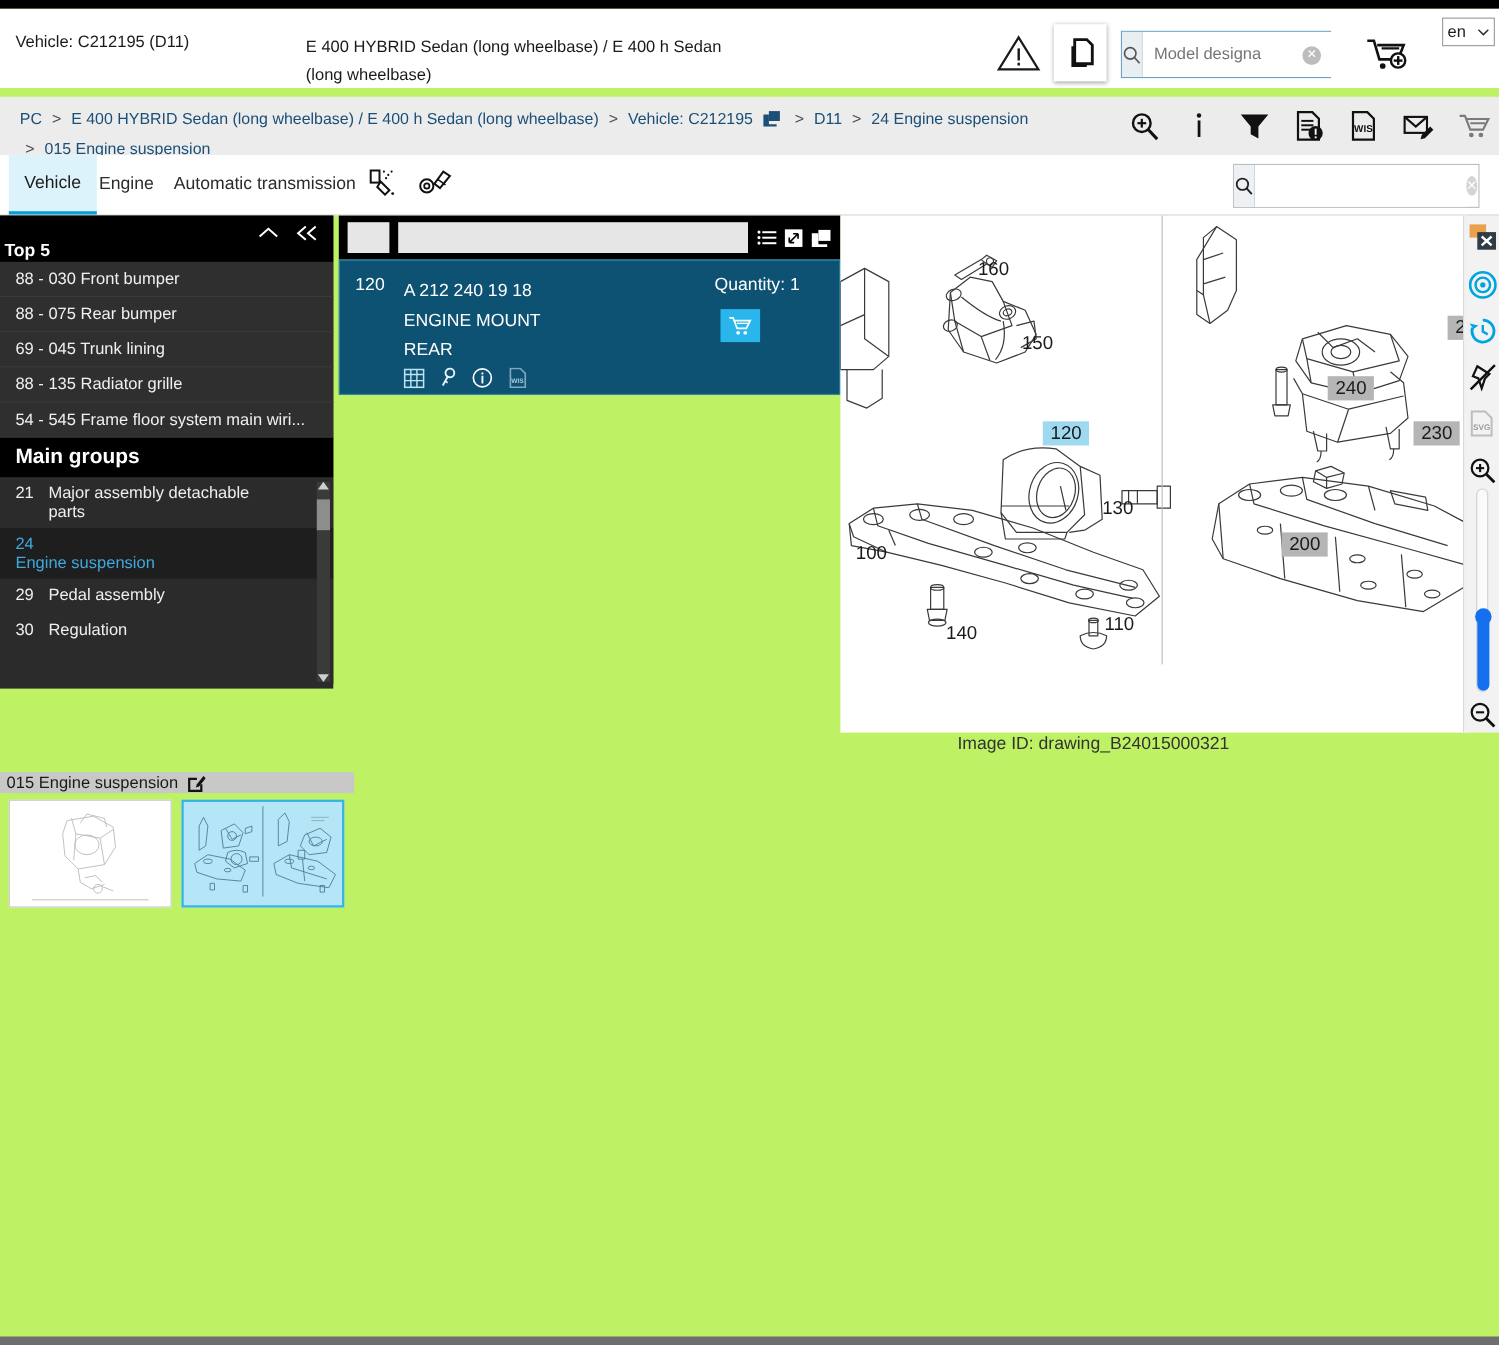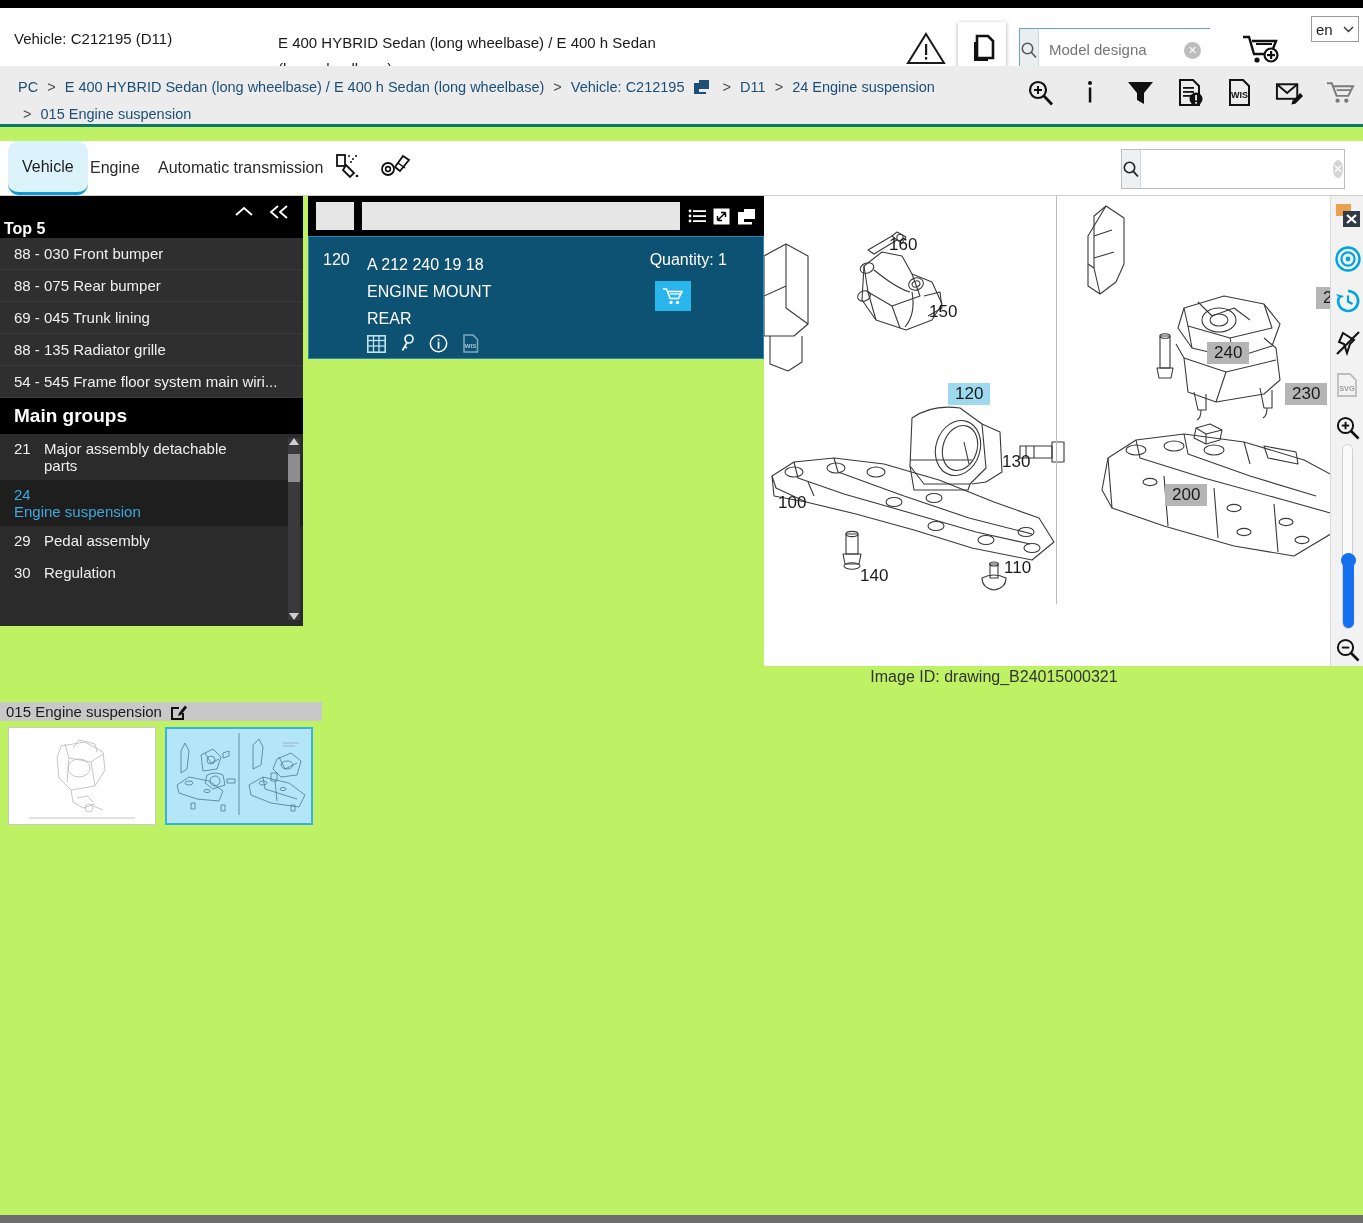--- a/index.html
+++ b/index.html
@@ -51,21 +51,21 @@
   }
   .cart-top { position:absolute; left:1240px; top:24px; width:44px; height:34px; }
   .lang-sel {
     position:absolute; right:4px; top:8px; width:48px; height:26px; border:1px solid #9a9a9a;
     background:#fff; font-size:15px; display:flex; align-items:center; padding:0 4px;
     justify-content:space-between;
   }
 
   
   .crumbbar {
-    position:absolute; top:66px; left:0; width:1363px; height:61px;
+    position:absolute; top:88px; left:0; width:1363px; height:61px;
     background:#ececec; border-bottom:3px solid #0f766e;
   }
   .crumbs {
     position:absolute; left:18px; top:8px; width:1010px;
     font-size:14.5px; color:#1b4f77; line-height:27px;
   }
   .crumbs .c { color:#1b4f77; cursor:pointer; }
   .crumbs .sep { color:#4b4b4b; margin:0 5px; }
   .crumb-tools {
     position:absolute; right:8px; top:10px; display:flex; align-items:center; gap:20px;
@@ -74,21 +74,21 @@
 
   
   .tabbar {
     position:absolute; top:141px; left:0; width:1363px; height:55px; background:#fff;
     border-bottom:1px solid #cfcfcf;
   }
   .tab {
     position:absolute; top:0; height:54px; display:flex; align-items:center;
     padding:0 14px; font-size:16px; color:#2b2b2b;
   }
-  .tab.active { background:#ddf3fb; border-bottom:3px solid #0a9bd8; color:#1c1c1c;border-radius:11px; }
+  .tab.active { background:#ddf3fb; border-bottom:3px solid #0a9bd8; color:#1c1c1c; }
   .tab-icons { position:absolute; left:330px; top:10px; display:flex; gap:18px; align-items:center; }
   .right-search {
     position:absolute; right:18px; top:8px; width:224px; height:40px;
     border:1px solid #bcbcbc; background:#fff; display:flex; align-items:center;
   }
   .right-search .rsbtn {
     width:42px; height:38px; background:#eef1f3; border-right:1px solid #cdd8de;
     display:flex; align-items:center; justify-content:center;
   }
   .right-search input {

